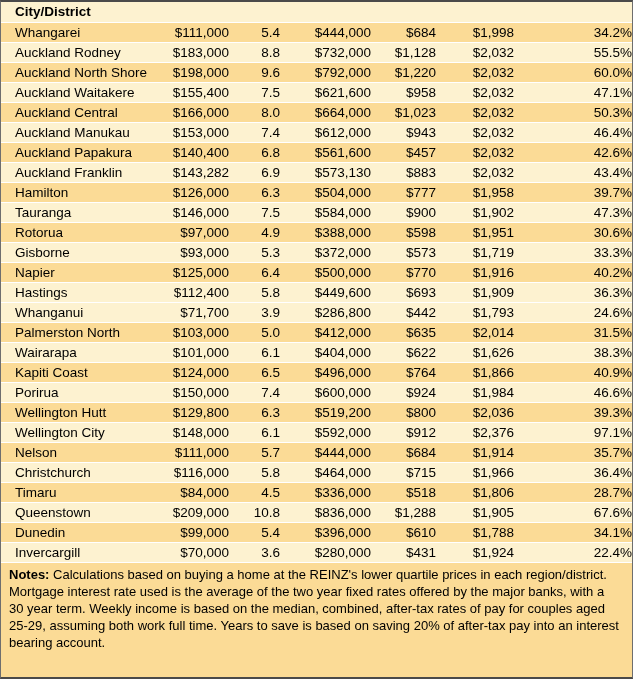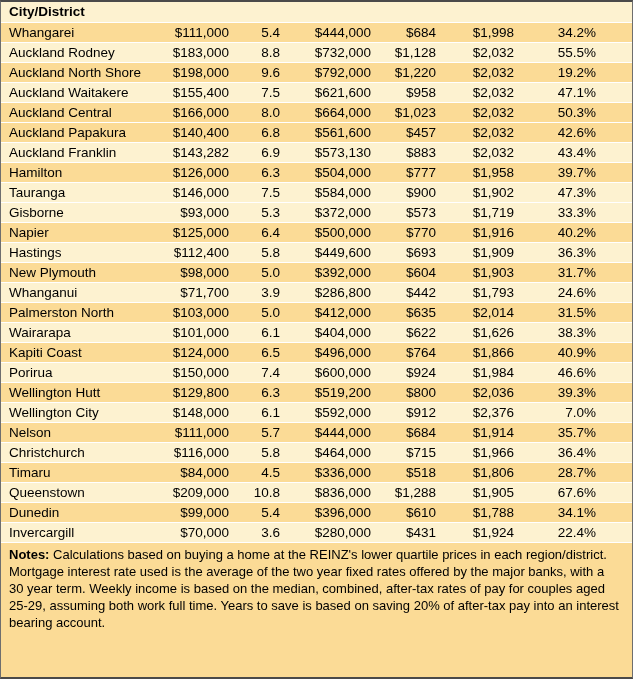--- a/index.html
+++ b/index.html
@@ -35,23 +35,23 @@
     white-space: nowrap;
     overflow: hidden;
     color: var(--text);
   }
   thead th {
     height: 20px;
     font-weight: bold;
     background: var(--row-cream);
     text-align: left;
   }
-  .city { text-align: left; padding-left: 8px; }
+  .city { text-align: left; padding-left: 14px; }
   td.num { text-align: right; }
-  td.num:last-child { padding-right: 36px; }
+  td.num:last-child { }
   tbody tr { border-top: 1px solid var(--separator); }
   tbody tr.gold  { background: var(--row-gold); border-radius: 6px; }
   tbody tr.cream { background: var(--row-cream); border-radius: 9px; }
   .notes {
     background: var(--row-gold);
     border-top: 1px solid var(--separator);
     padding: 3px 10px 0 8px;
     font-size: 13px;
     line-height: 17px;
     color: var(--text);
@@ -97,39 +97,48 @@
           <td class="num">$2,032</td>
           <td class="num">55.5%</td>
         </tr>
         <tr class="gold">
           <td class="city">Auckland North Shore</td>
           <td class="num">$198,000</td>
           <td class="num">9.6</td>
           <td class="num">$792,000</td>
           <td class="num">$1,220</td>
           <td class="num">$2,032</td>
-          <td class="num">19.2%</td>
+          <td class="num">60.0%</td>
         </tr>
         <tr class="cream">
           <td class="city">Auckland Waitakere</td>
           <td class="num">$155,400</td>
           <td class="num">7.5</td>
           <td class="num">$621,600</td>
           <td class="num">$958</td>
           <td class="num">$2,032</td>
           <td class="num">47.1%</td>
         </tr>
         <tr class="gold">
           <td class="city">Auckland Central</td>
           <td class="num">$166,000</td>
           <td class="num">8.0</td>
           <td class="num">$664,000</td>
           <td class="num">$1,023</td>
           <td class="num">$2,032</td>
           <td class="num">50.3%</td>
+        </tr>
+        <tr class="cream">
+          <td class="city">Auckland Manukau</td>
+          <td class="num">$153,000</td>
+          <td class="num">7.4</td>
+          <td class="num">$612,000</td>
+          <td class="num">$943</td>
+          <td class="num">$2,032</td>
+          <td class="num">46.4%</td>
         </tr>
         <tr class="gold">
           <td class="city">Auckland Papakura</td>
           <td class="num">$140,400</td>
           <td class="num">6.8</td>
           <td class="num">$561,600</td>
           <td class="num">$457</td>
           <td class="num">$2,032</td>
           <td class="num">42.6%</td>
         </tr>
@@ -153,20 +162,29 @@
         </tr>
         <tr class="cream">
           <td class="city">Tauranga</td>
           <td class="num">$146,000</td>
           <td class="num">7.5</td>
           <td class="num">$584,000</td>
           <td class="num">$900</td>
           <td class="num">$1,902</td>
           <td class="num">47.3%</td>
         </tr>
+        <tr class="gold">
+          <td class="city">Rotorua</td>
+          <td class="num">$97,000</td>
+          <td class="num">4.9</td>
+          <td class="num">$388,000</td>
+          <td class="num">$598</td>
+          <td class="num">$1,951</td>
+          <td class="num">30.6%</td>
+        </tr>
         <tr class="cream">
           <td class="city">Gisborne</td>
           <td class="num">$93,000</td>
           <td class="num">5.3</td>
           <td class="num">$372,000</td>
           <td class="num">$573</td>
           <td class="num">$1,719</td>
           <td class="num">33.3%</td>
         </tr>
         <tr class="gold">
@@ -180,29 +198,20 @@
         </tr>
         <tr class="cream">
           <td class="city">Hastings</td>
           <td class="num">$112,400</td>
           <td class="num">5.8</td>
           <td class="num">$449,600</td>
           <td class="num">$693</td>
           <td class="num">$1,909</td>
           <td class="num">36.3%</td>
         </tr>
-        <tr class="gold">
-          <td class="city">New Plymouth</td>
-          <td class="num">$98,000</td>
-          <td class="num">5.0</td>
-          <td class="num">$392,000</td>
-          <td class="num">$604</td>
-          <td class="num">$1,903</td>
-          <td class="num">31.7%</td>
-        </tr>
         <tr class="cream">
           <td class="city">Whanganui</td>
           <td class="num">$71,700</td>
           <td class="num">3.9</td>
           <td class="num">$286,800</td>
           <td class="num">$442</td>
           <td class="num">$1,793</td>
           <td class="num">24.6%</td>
         </tr>
         <tr class="gold">
@@ -250,21 +259,21 @@
           <td class="num">$2,036</td>
           <td class="num">39.3%</td>
         </tr>
         <tr class="cream">
           <td class="city">Wellington City</td>
           <td class="num">$148,000</td>
           <td class="num">6.1</td>
           <td class="num">$592,000</td>
           <td class="num">$912</td>
           <td class="num">$2,376</td>
-          <td class="num">7.0%</td>
+          <td class="num">97.1%</td>
         </tr>
         <tr class="gold">
           <td class="city">Nelson</td>
           <td class="num">$111,000</td>
           <td class="num">5.7</td>
           <td class="num">$444,000</td>
           <td class="num">$684</td>
           <td class="num">$1,914</td>
           <td class="num">35.7%</td>
         </tr>

